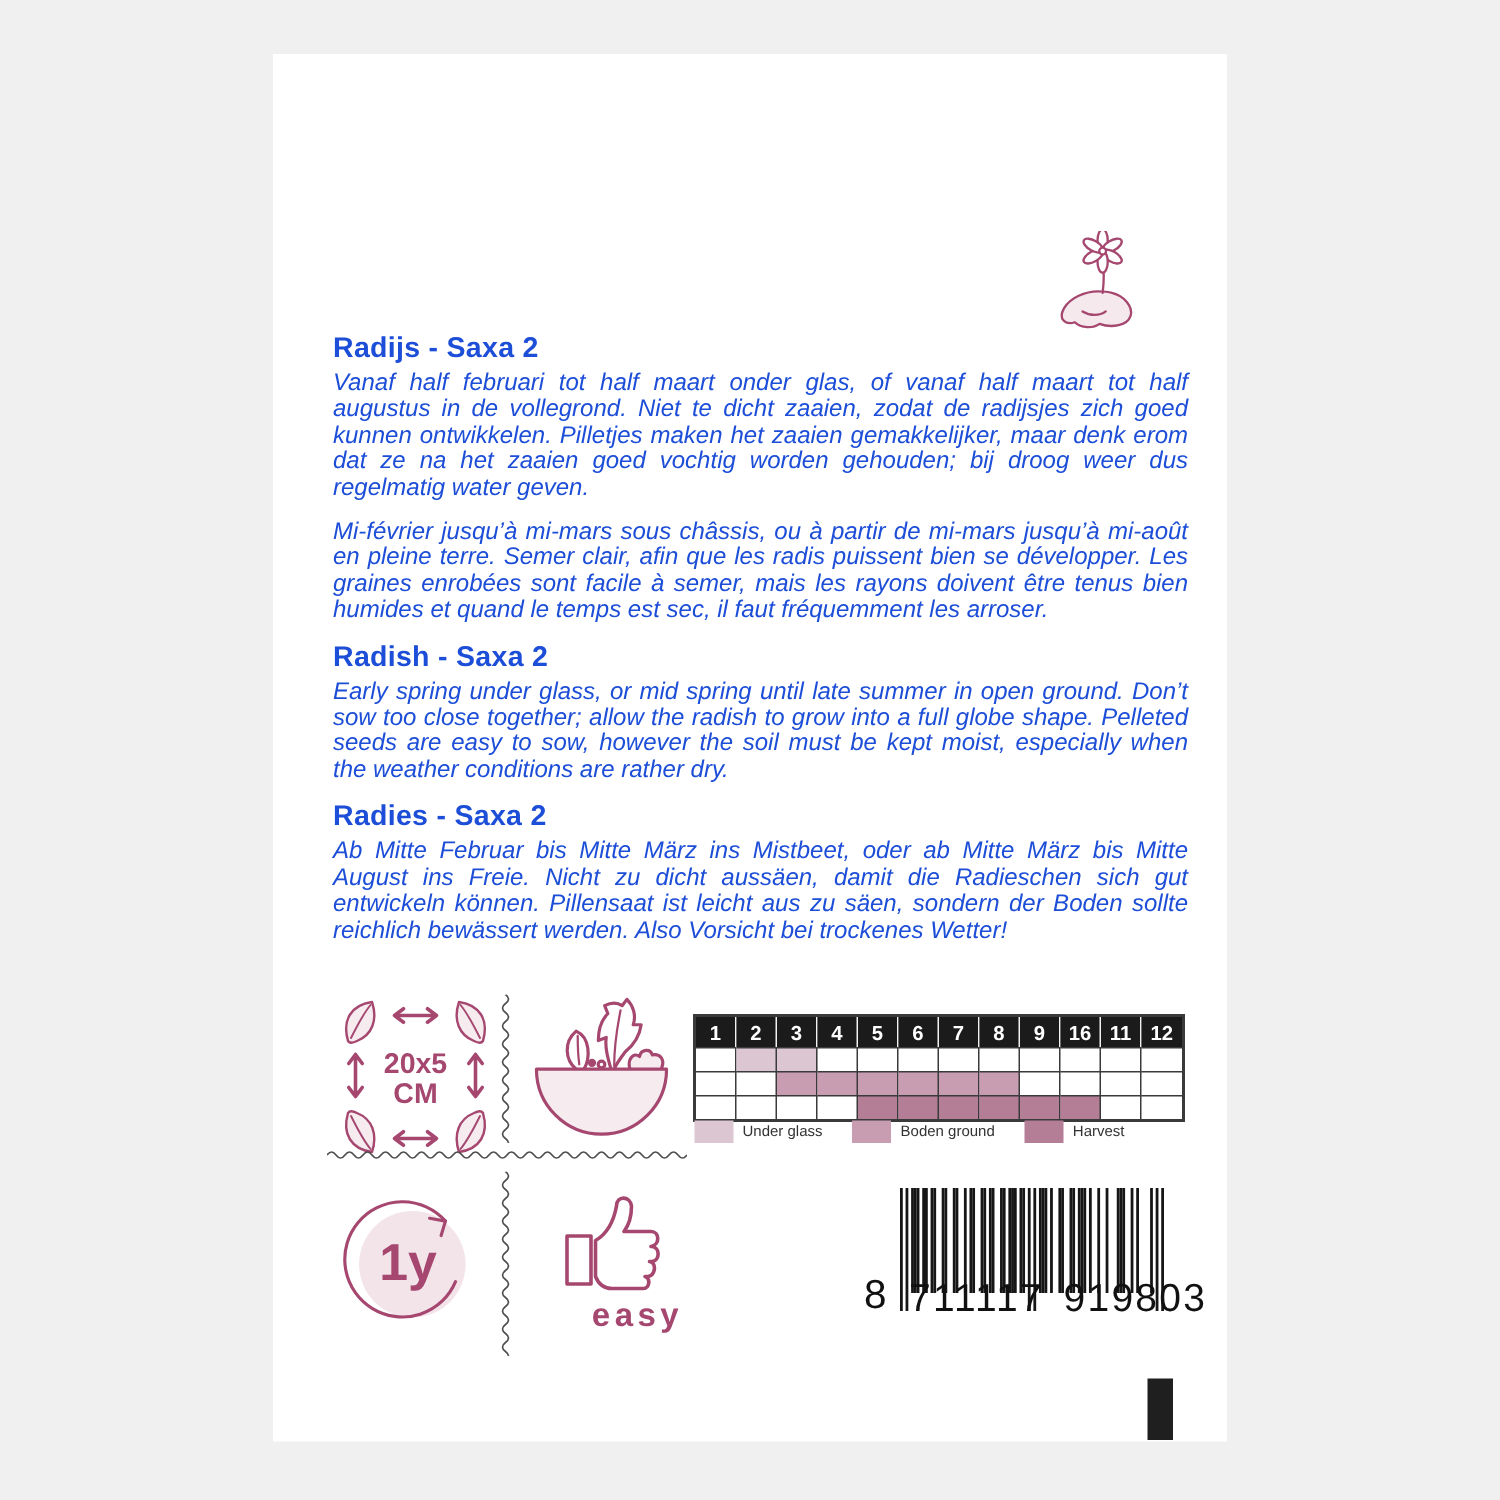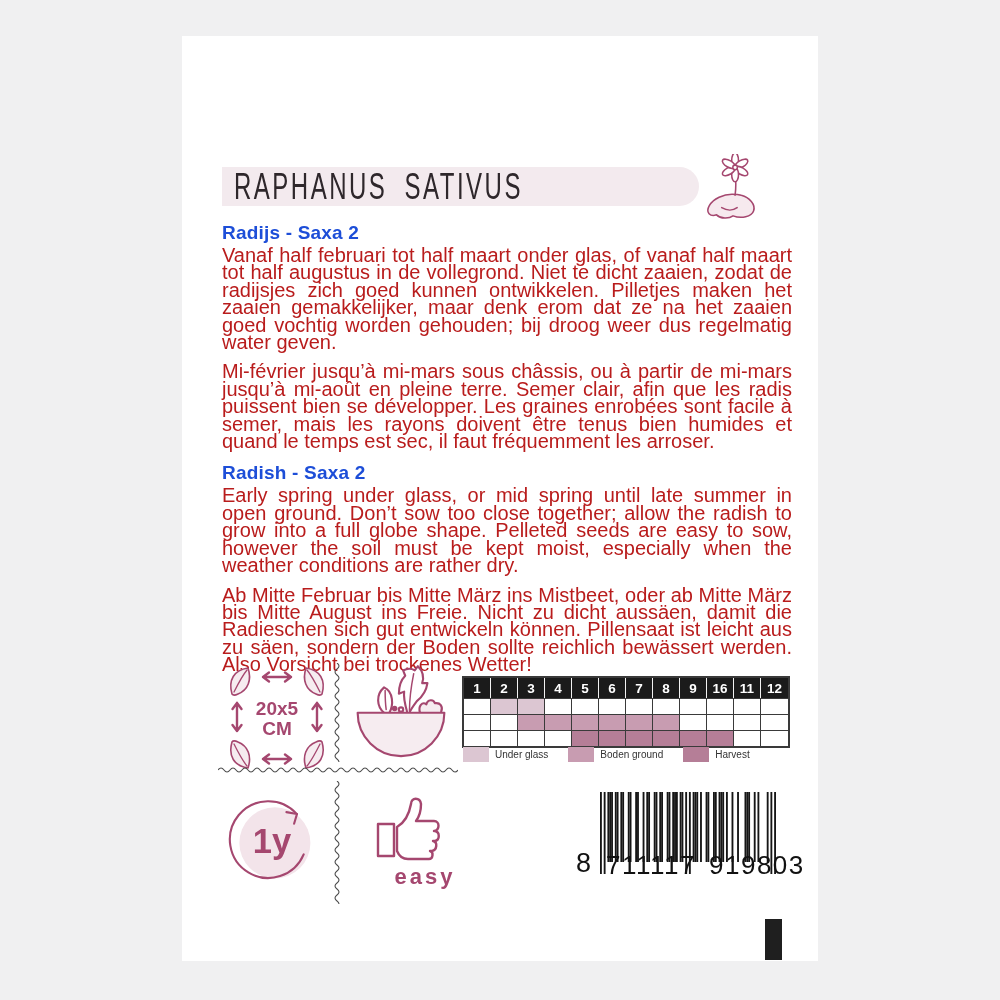--- a/index.html
+++ b/index.html
@@ -12,22 +12,22 @@
 
   
   .banner{left:40px;top:131px;width:477px;height:39px;background:#f3eaee;
     border-radius:0 20px 20px 0;display:flex;align-items:center;padding-left:12px;box-sizing:border-box;}
   .banner-title{font-size:24px;letter-spacing:2.5px;word-spacing:8px;color:#2e272b;
     transform:scaleY(1.5);transform-origin:left center;white-space:nowrap;font-weight:500;}
 
   
   .sections{left:40px;top:186px;width:570px;}
   .section h3{margin:0 0 3px 0;font-size:19px;font-weight:bold;color:#1d4ed8;letter-spacing:.2px;}
-  .section p{margin:0 0 12px 0;font-size:20px;line-height:17.4px;color:#b91c1c;
-    text-align:justify;}
+  .section p{margin:0 0 12px 0;font-size:16px;line-height:17.4px;color:#1d4ed8;
+    text-align:justify;font-style:italic;}
 
   
   .wavy{stroke:#4d4d4d;stroke-width:1.1;fill:none;}
 
   
   .cal{left:280px;top:640px;width:324px;border:2px solid #3a3a3a;background:#fff;}
   .cal-head{display:grid;grid-template-columns:repeat(12,1fr);}
   .cal-h{height:20px;background:#1b1b1b;color:#fff;font-size:13.5px;font-weight:bold;
     display:flex;align-items:center;justify-content:center;border-right:1.5px solid #f2f2f2;}
   .cal-h:last-child{border-right:none;}
@@ -55,23 +55,20 @@
 
   .print-mark{left:583px;top:883px;width:17px;height:41px;background:#1f1f1f;}
 
   .icon-text{fill:#a5476f;font-weight:bold;font-family:"Liberation Sans",sans-serif;}
 </style>
 </head>
 <body>
 
 <div class="packet">
 
-  <div class="abs banner">
-    <span class="banner-title">RAPHANUS SATIVUS</span>
-  </div>
 
   <svg class="abs" style="left:518px;top:118px;width:64px;height:66px;" viewBox="0 0 60 64">
     <g stroke="#a5476f" stroke-width="1.5" fill="none" stroke-linecap="round" stroke-linejoin="round">
       <path d="M30 39 C22 39 12 43 8 50 C4 57 9 61 15 59 C19 63 27 63 31 60 C39 63 49 61 51 55 C53 49 47 42 39 40 C36 39 33 39 30 39 Z" fill="#f6e9ee"></path>
       <path d="M20 52 C25 55 31 55 35 52"></path>
       <path d="M33 40 C34 32 34 26 33 20"></path>
       <g transform="translate(33,13)">
         <g fill="#ffffff">
           <ellipse rx="3.3" ry="7" cy="-7"></ellipse>
           <ellipse rx="3.3" ry="7" cy="-7" transform="rotate(60)"></ellipse>
@@ -91,20 +88,21 @@
       <p>Vanaf half februari tot half maart onder glas, of vanaf half maart tot half augustus in de vollegrond. Niet te dicht zaaien, zodat de radijsjes zich goed kunnen ontwikkelen. Pilletjes maken het zaaien gemakkelijker, maar denk erom dat ze na het zaaien goed vochtig worden gehouden; bij droog weer dus regelmatig water geven.</p>
     </div>
     <div class="section">
       <p>Mi-février jusqu’à mi-mars sous châssis, ou à partir de mi-mars jusqu’à mi-août en pleine terre. Semer clair, afin que les radis puissent bien se développer. Les graines enrobées sont facile à semer, mais les rayons doivent être tenus bien humides et quand le temps est sec, il faut fréquemment les arroser.</p>
     </div>
     <div class="section">
       <h3>Radish - Saxa 2</h3>
       <p>Early spring under glass, or mid spring until late summer in open ground. Don’t sow too close together; allow the radish to grow into a full globe shape. Pelleted seeds are easy to sow, however the soil must be kept moist, especially when the weather conditions are rather dry.</p>
     </div>
     <div class="section">
+      <h3>Radies - Saxa 2</h3>
       <p>Ab Mitte Februar bis Mitte März ins Mistbeet, oder ab Mitte März bis Mitte August ins Freie. Nicht zu dicht aussäen, damit die Radieschen sich gut entwickeln können. Pillensaat ist leicht aus zu säen, sondern der Boden sollte reichlich bewässert werden. Also Vorsicht bei trockenes Wetter!</p>
     </div>
   </div>
 
   <svg class="abs" style="left:40px;top:626px;width:110px;height:112px;" viewBox="0 0 110 112">
     <defs>
       <g id="leaf">
         <path d="M6 28 C2 14 8 4 22 2 C26 14 22 24 12 28 C9 29.5 7 29.5 6 28 Z" fill="#f6ecf0" stroke="#a5476f" stroke-width="1.6" stroke-linejoin="round"></path>
         <path d="M8 26 C12 18 16 10 21 4" fill="none" stroke="#a5476f" stroke-width="1.3" stroke-linecap="round"></path>
       </g>

